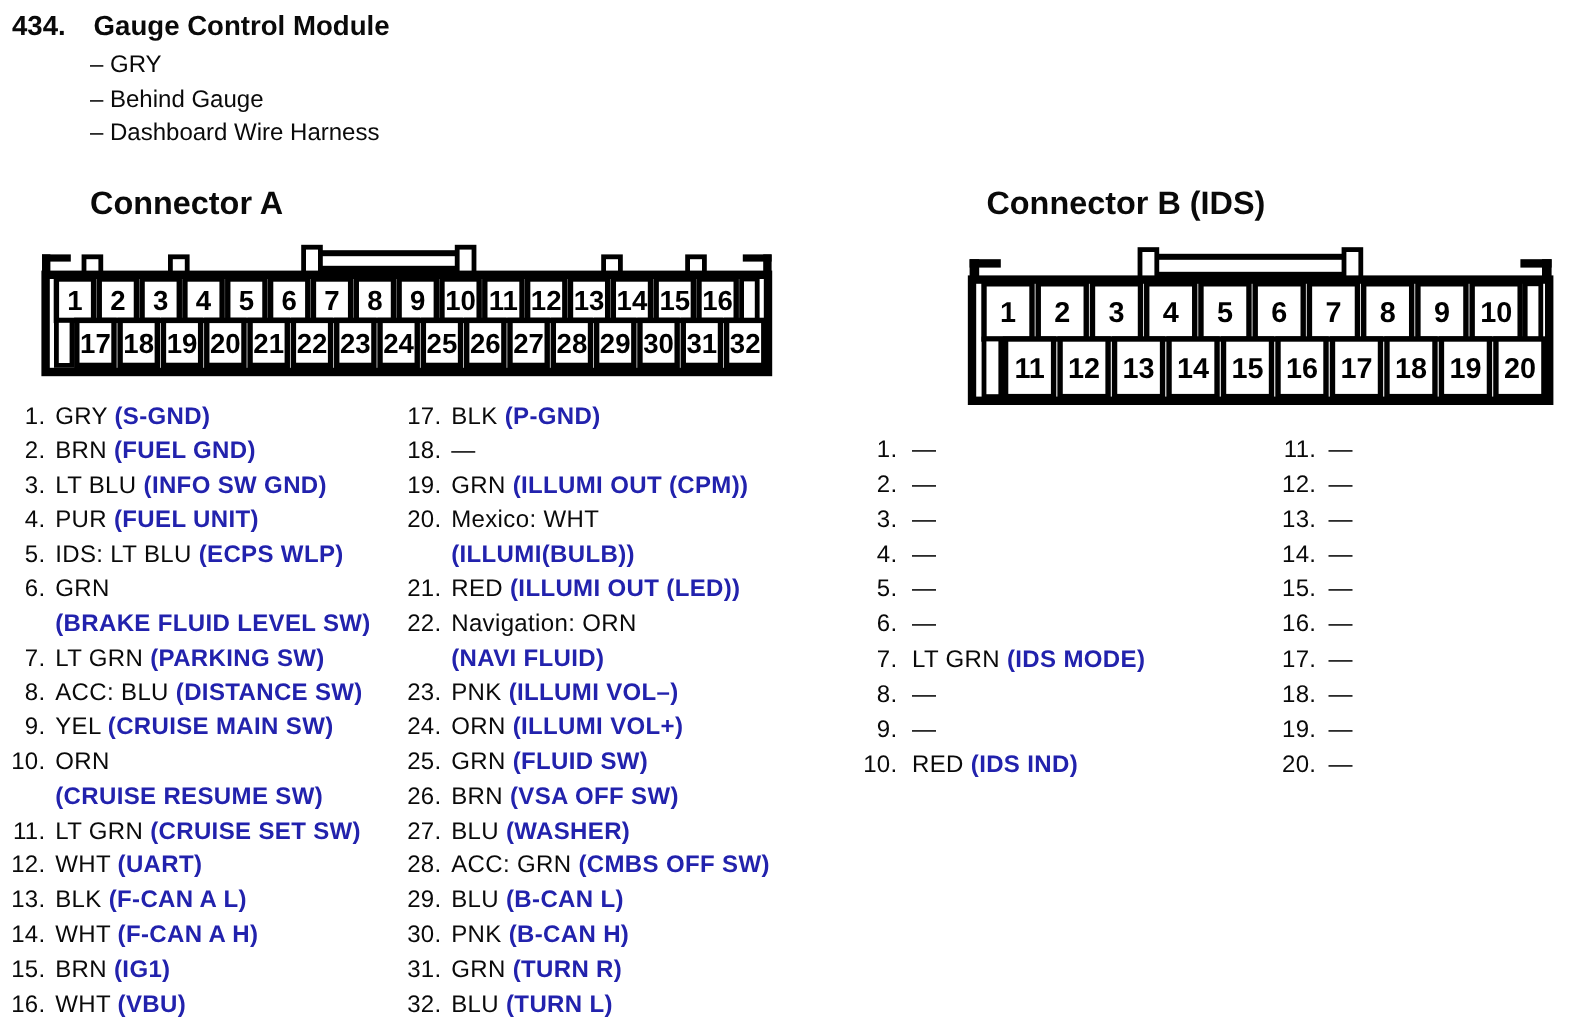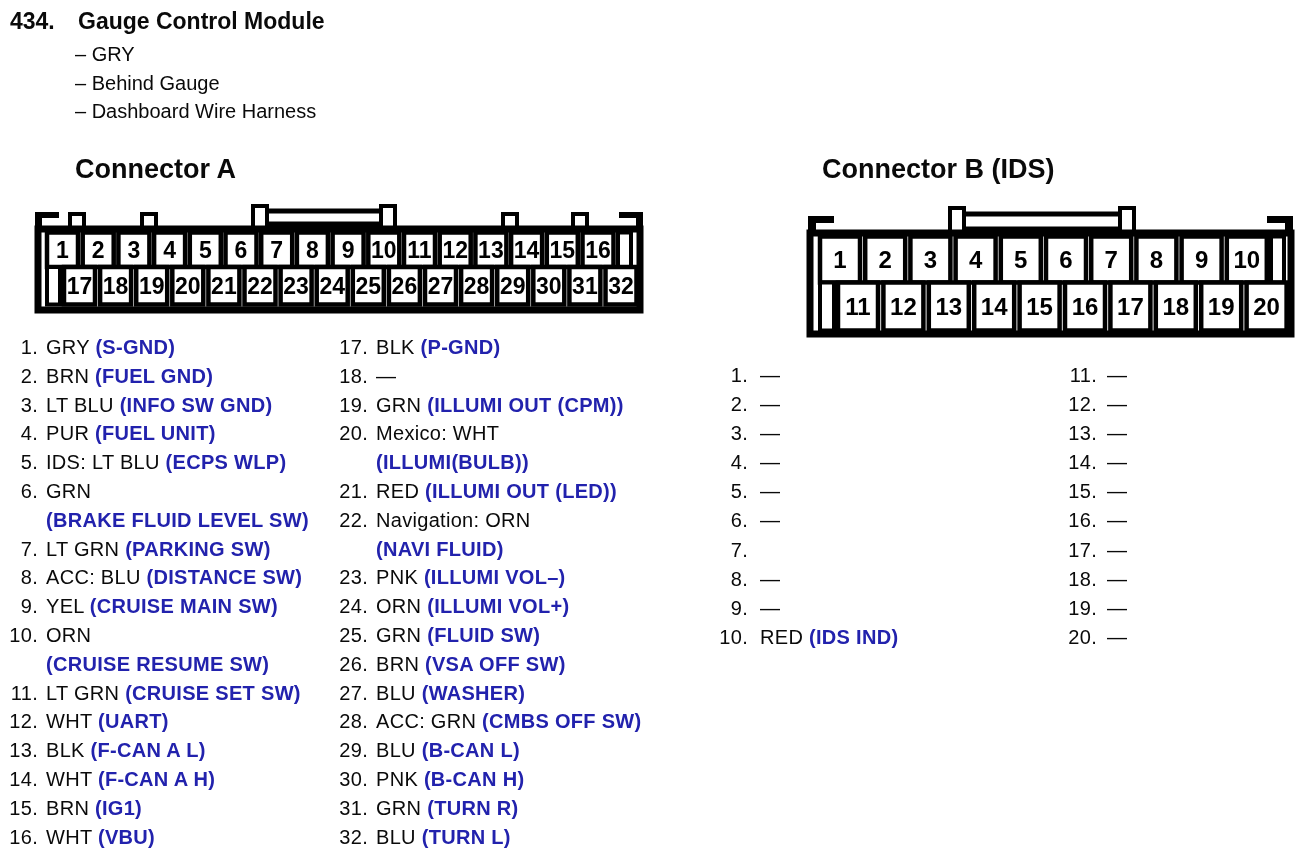--- a/index.html
+++ b/index.html
@@ -336,20 +336,21 @@
     <div class="pin-row">
       <span class="pin-num">5.</span>
       <span class="pin-desc"><span class="wire">—</span></span>
     </div>
     <div class="pin-row">
       <span class="pin-num">6.</span>
       <span class="pin-desc"><span class="wire">—</span></span>
     </div>
     <div class="pin-row">
       <span class="pin-num">7.</span>
+      <span class="pin-desc"><span class="wire">LT GRN</span> <span class="signal">(IDS MODE)</span></span>
     </div>
     <div class="pin-row">
       <span class="pin-num">8.</span>
       <span class="pin-desc"><span class="wire">—</span></span>
     </div>
     <div class="pin-row">
       <span class="pin-num">9.</span>
       <span class="pin-desc"><span class="wire">—</span></span>
     </div>
     <div class="pin-row">

